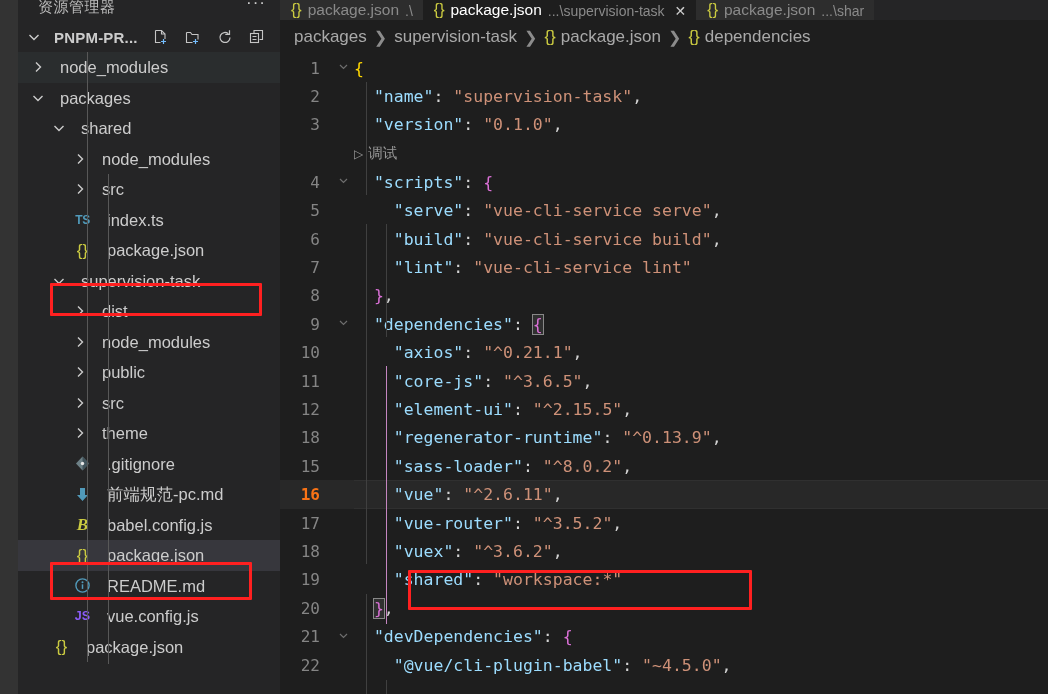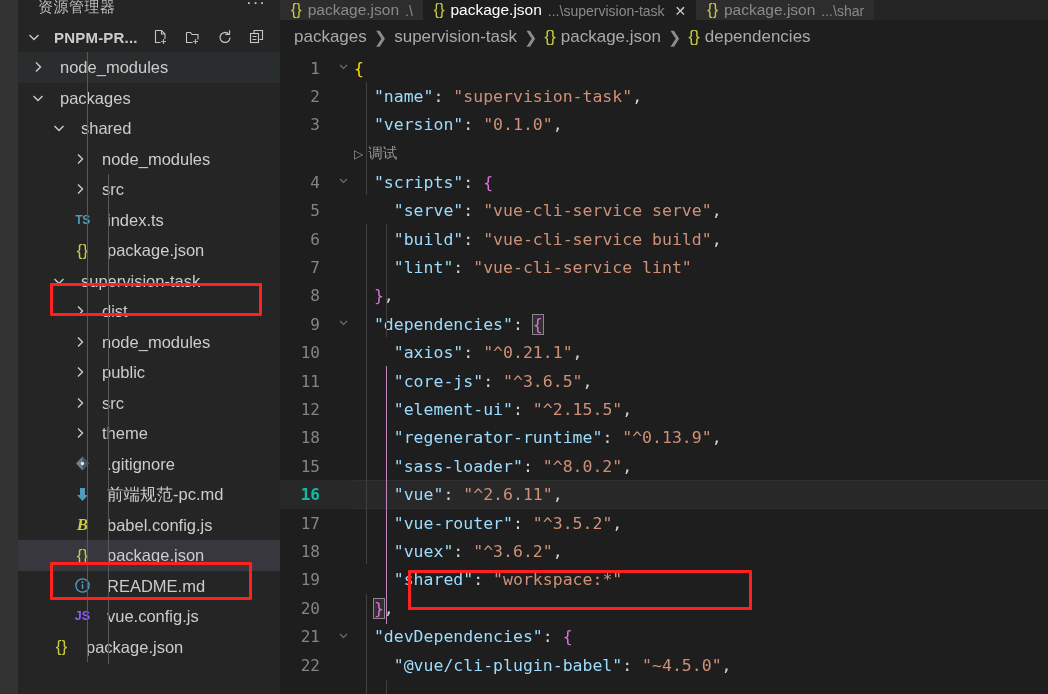--- a/index.html
+++ b/index.html
@@ -110,21 +110,21 @@
   .ln {
     width: 52px; flex: 0 0 52px; text-align: right; padding-right: 12px;
     color: #858585; font-size: 16px; user-select: none;
   }
   .fold {
     width: 22px; flex: 0 0 22px; text-align: center; color: #6e6e6e;
     font-size: 11px;
   }
   .ctext { white-space: pre; position: relative; }
   .cur-line { background: #282828; }
-  .cur-line .ln { color: #14b8a6; font-weight: bold; }
+  .cur-line .ln { color: #f97316; font-weight: bold; }
   .cur-line::before, .cur-line::after {
     content:""; position:absolute; left: 74px; right: 0; height: 1px;
     background: #303030;
   }
   .cur-line::before { top: 0; }
   .cur-line::after { bottom: 0; }
 
   .codelens {
     height: 29px; display: flex; align-items: center; position: relative;
   }

